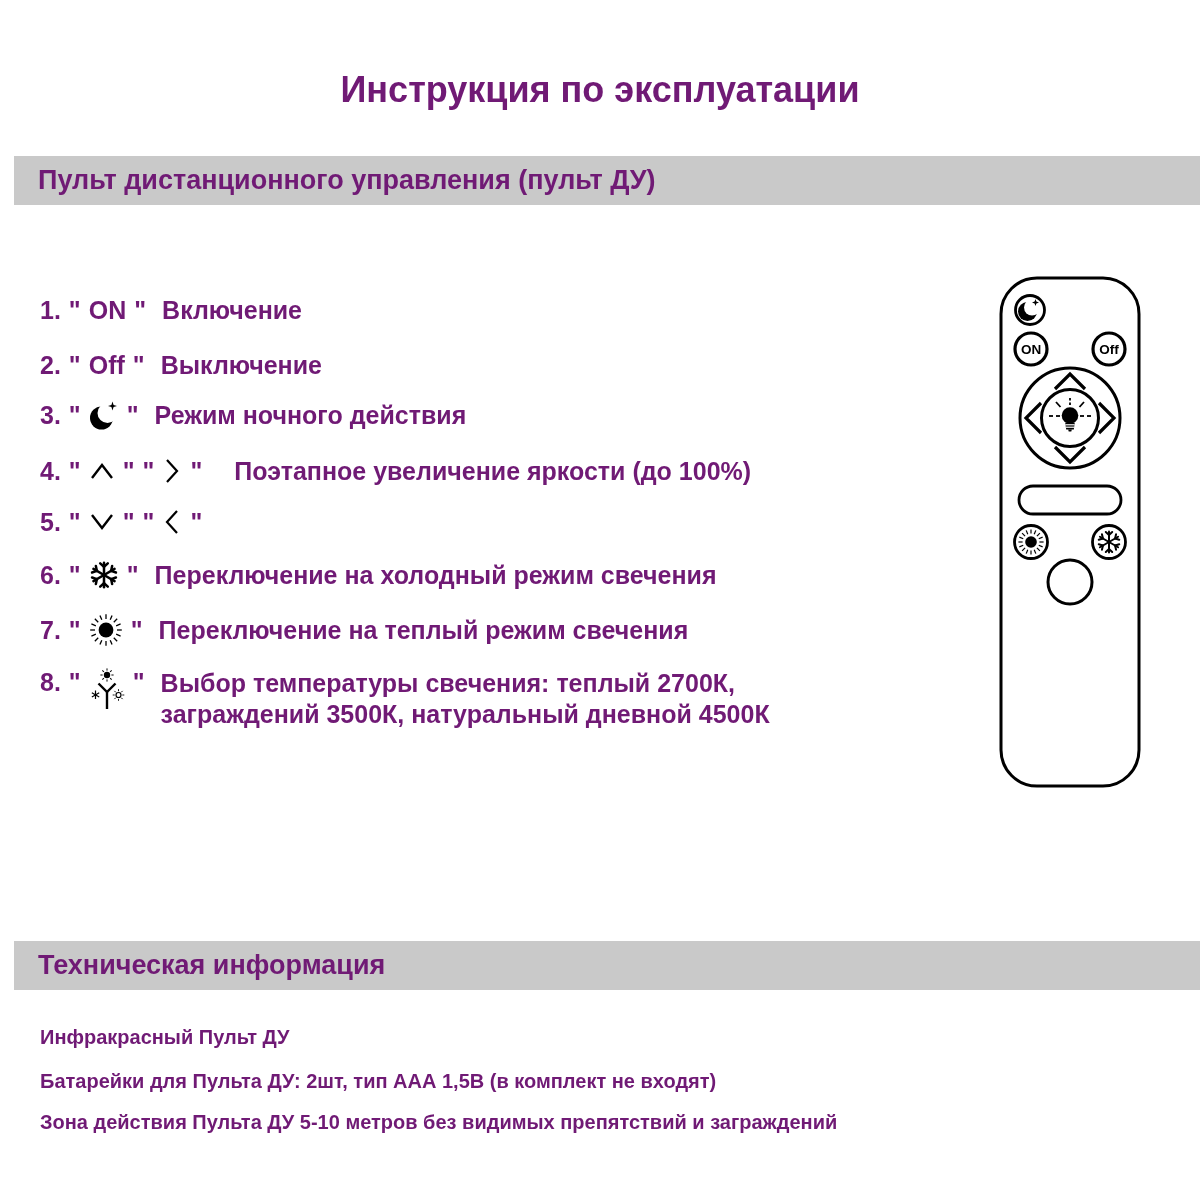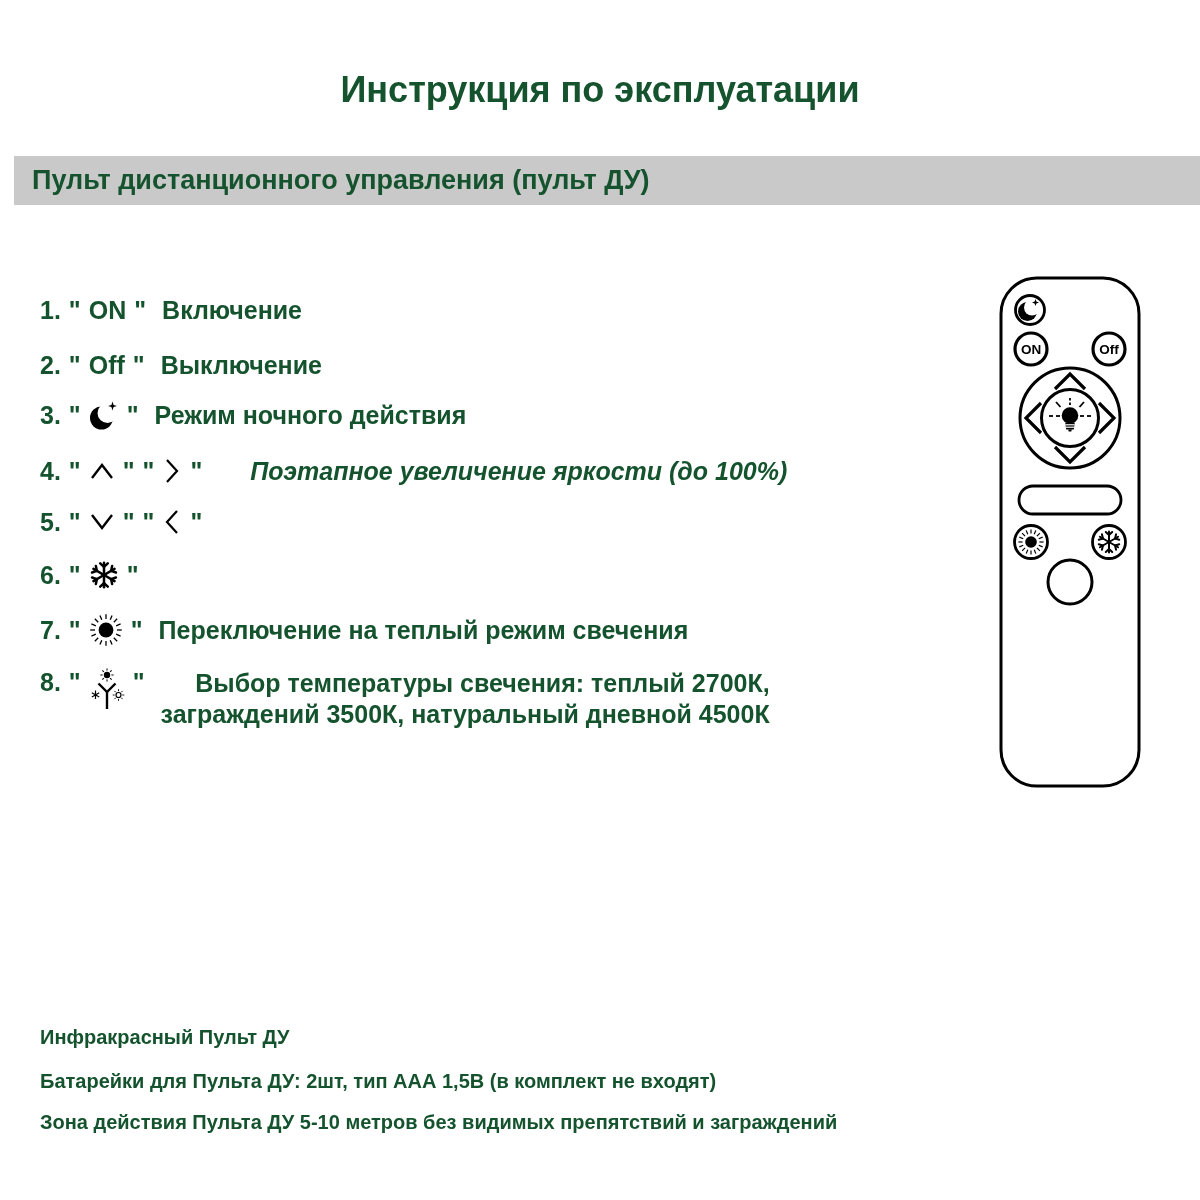--- a/index.html
+++ b/index.html
@@ -1,27 +1,27 @@
 <!DOCTYPE html>
 <html><head>
 <meta charset="utf-8">
 <style>
   html,body{margin:0;padding:0;background:#fff;}
   .page{position:relative;width:1200px;height:1200px;background:#ffffff;overflow:hidden;
-        color:#14532d;font-family:"Liberation Sans","DejaVu Sans",sans-serif;font-weight:700;}
+        color:#701a75;font-family:"Liberation Sans","DejaVu Sans",sans-serif;font-weight:700;}
   .title{position:absolute;top:70px;left:0;width:1200px;text-align:center;
          font-size:36px;line-height:40px;}
   .band{position:absolute;left:14px;width:1186px;height:49px;background:#c9c9c9;
-        display:flex;align-items:center;padding-left:18px;box-sizing:border-box;font-size:27px;}
+        display:flex;align-items:center;padding-left:24px;box-sizing:border-box;font-size:27px;}
   .band1{top:156px;}
   .band2{top:941px;}
   .item{position:absolute;left:40px;display:flex;align-items:center;gap:8px;
         font-size:25px;height:40px;white-space:nowrap;}
-  .item .label{margin-left:8px;text-align:right;}
-  .item .label-wide{margin-left:40px;font-style:italic;}
+  .item .label{margin-left:8px;}
+  .item .label-wide{margin-left:24px;}
   .item8{height:auto;align-items:flex-start;}
   .item8 .label{line-height:31px;margin-left:8px;}
   .icon{display:flex;align-items:center;justify-content:center;}
   .icon svg{display:block;}
   .tech-line{position:absolute;left:40px;font-size:20px;height:30px;line-height:30px;white-space:nowrap;}
   .remote{position:absolute;left:999px;top:276px;}
   .remote svg{display:block;}
   svg text{font-family:"Liberation Sans","DejaVu Sans",sans-serif;font-weight:700;}
 </style>
 </head>
@@ -113,20 +113,21 @@
           <line x1="15" y1="6.8" x2="18.8" y2="3.4"></line>
         </g>
         <use href="#i6s" transform="rotate(60 15 15)"></use>
         <use href="#i6s" transform="rotate(120 15 15)"></use>
         <use href="#i6s" transform="rotate(180 15 15)"></use>
         <use href="#i6s" transform="rotate(240 15 15)"></use>
         <use href="#i6s" transform="rotate(300 15 15)"></use>
       </svg>
     </span>
     <span>"</span>
+    <span class="label">Переключение на холодный режим свечения</span>
   </div>
 
   <div class="item" style="top:610px">
     <span>7.</span>
     <span>"</span>
     <span class="icon">
       <svg width="34" height="34" viewBox="0 0 34 34">
         <circle cx="17" cy="17" r="7.4" fill="#000"></circle>
         <g stroke="#000" stroke-width="1.3">
           <line id="i7r" x1="17" y1="6" x2="17" y2="1.2"></line>
@@ -282,18 +283,21 @@
           <use href="#rsf" transform="rotate(180 110 266)"></use>
           <use href="#rsf" transform="rotate(240 110 266)"></use>
           <use href="#rsf" transform="rotate(300 110 266)"></use>
         </g>
       </g>
 
       <circle cx="71" cy="306" r="22" fill="#fff" stroke="#000" stroke-width="3"></circle>
     </svg>
   </div>
 
+  <div class="band band2">
+    <span>Техническая информация</span>
+  </div>
 
   <div class="tech-line" style="top:1022px">Инфракрасный Пульт ДУ</div>
   <div class="tech-line" style="top:1066px">Батарейки для Пульта ДУ: 2шт, тип ААА 1,5В (в комплект не входят)</div>
   <div class="tech-line" style="top:1107px">Зона действия Пульта ДУ 5-10 метров без видимых препятствий и заграждений</div>
 
 </div>
 
 </body></html>

